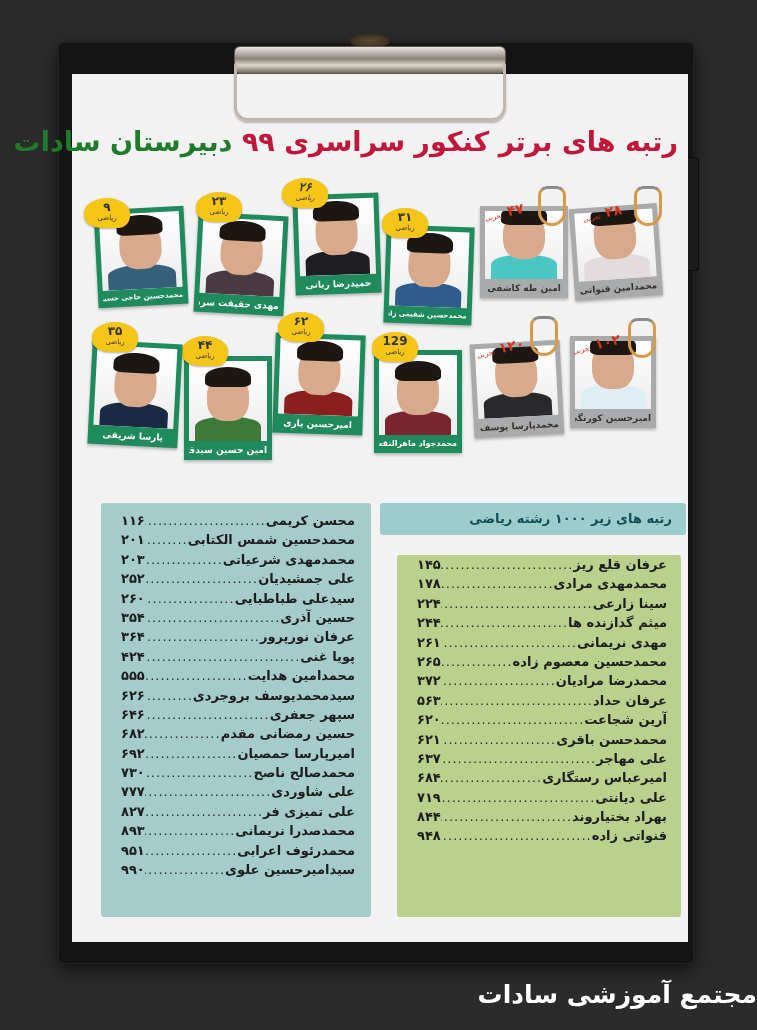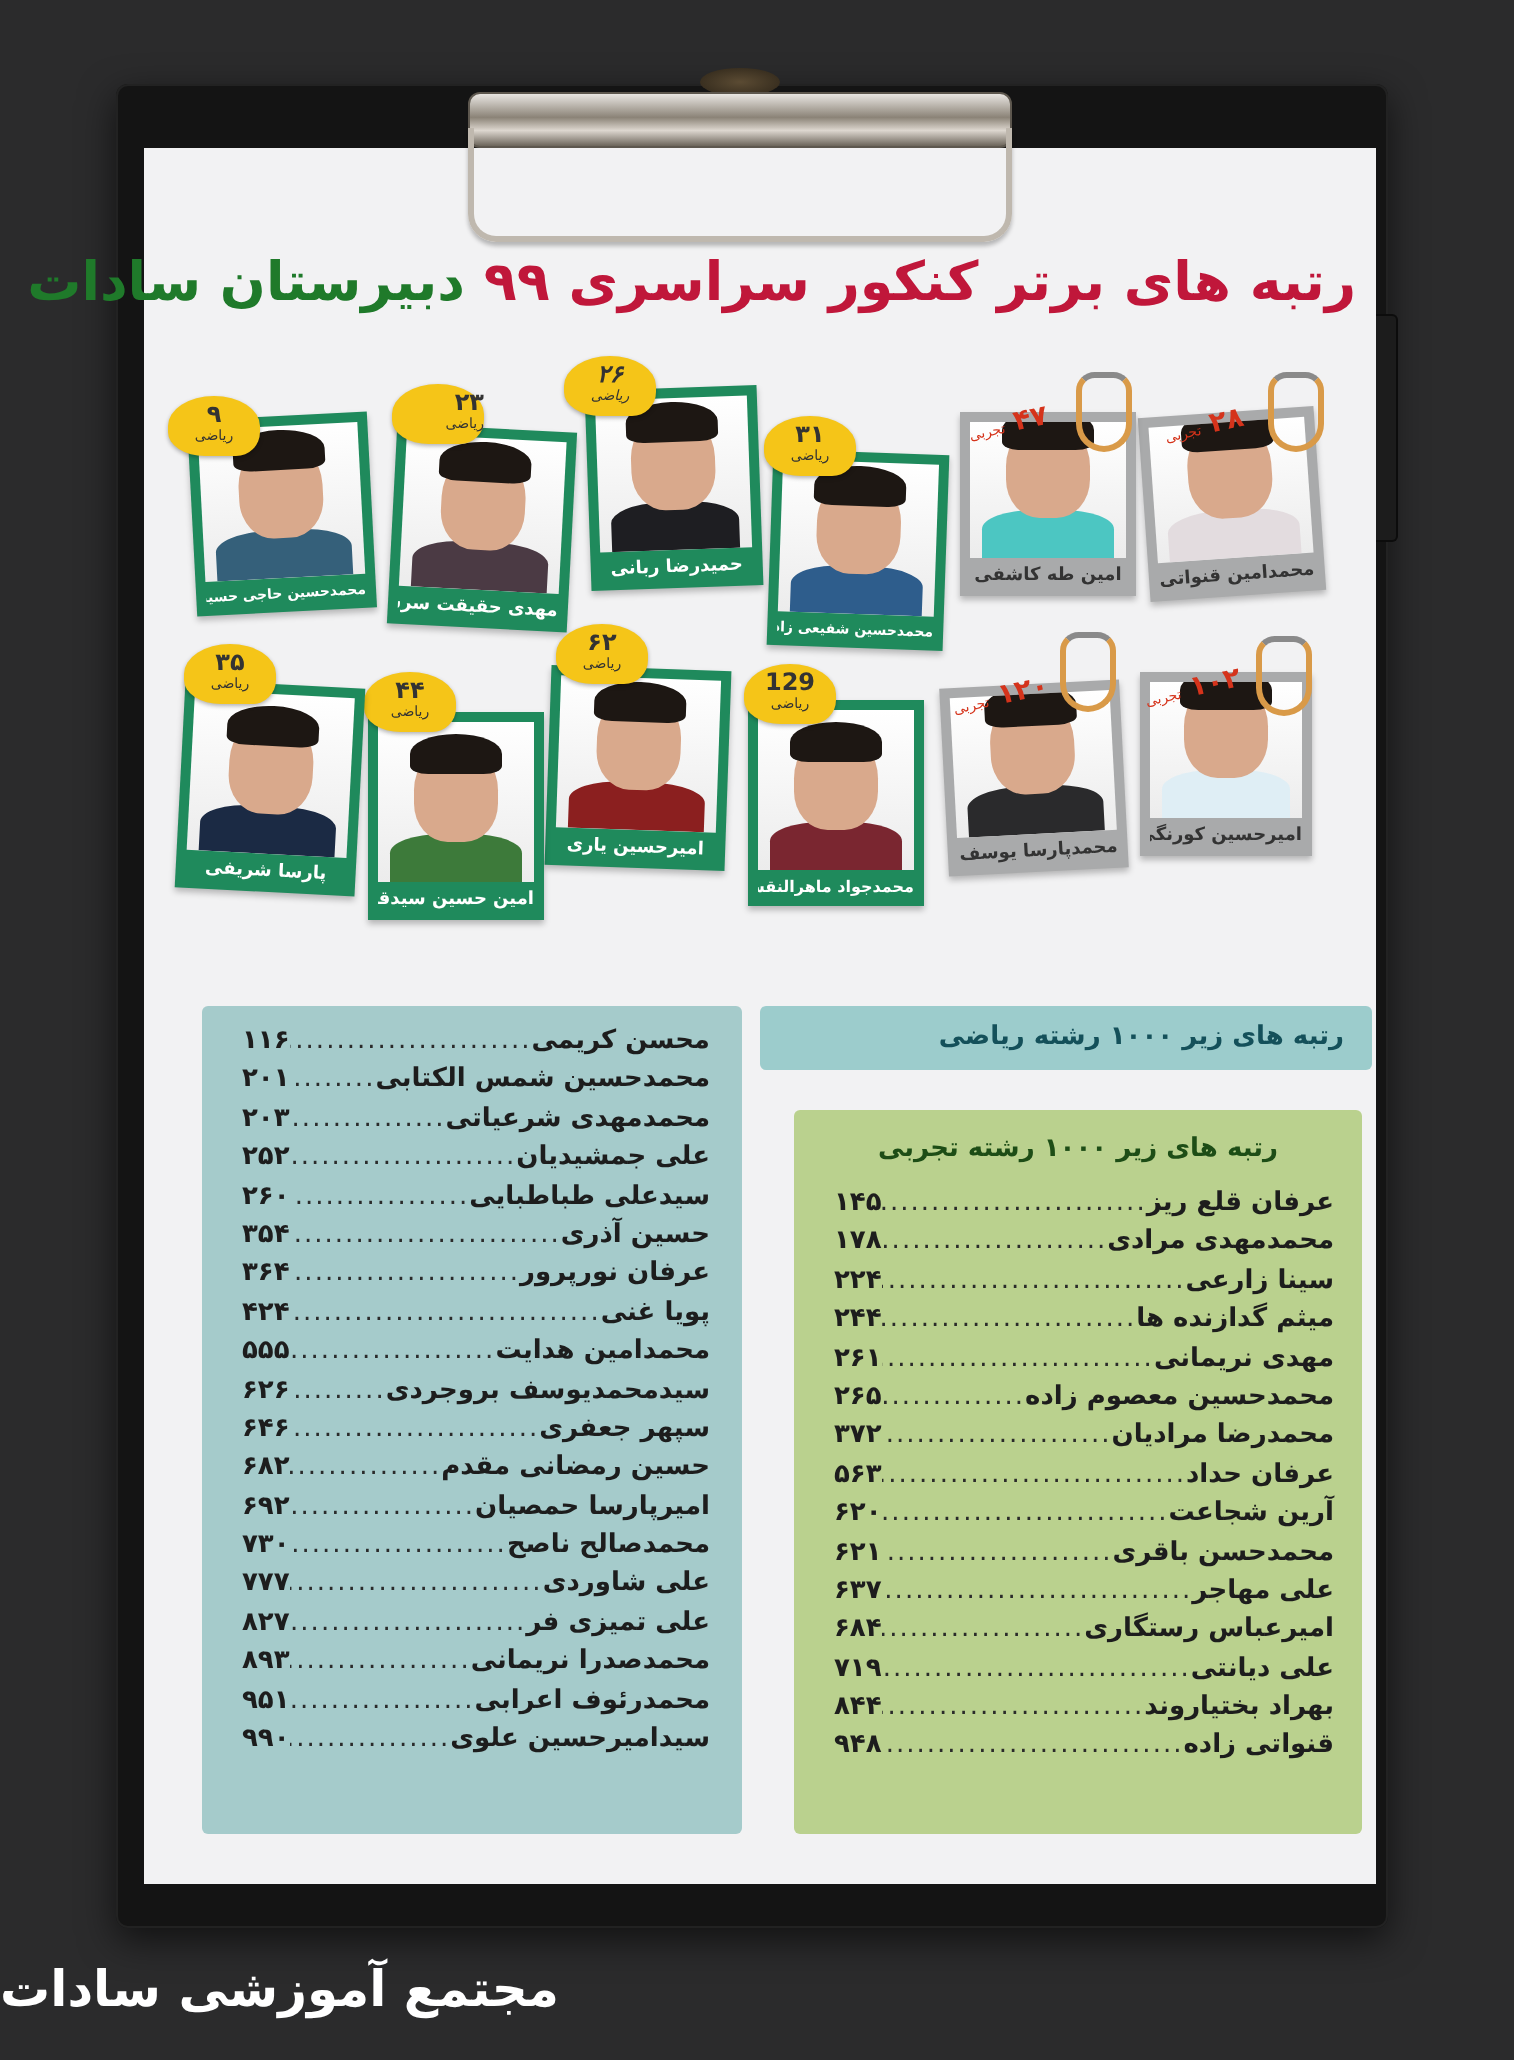--- a/index.html
+++ b/index.html
@@ -105,21 +105,21 @@
     display:flex; direction:rtl; align-items:baseline; font-weight:bold; color:#1d1d1d;
     font-size:13px; height:19.4px; line-height:19.4px; white-space:nowrap;
   }
   .row .n { flex:0 0 auto; }
   .row .dots { flex:1 1 auto; overflow:hidden; letter-spacing:1px; color:#2a2a2a; font-weight:normal; }
   .row .dots::before { content:"................................................................................"; }
   .row .r { flex:0 0 auto; }
   .math-box .list { padding:8px 16px 0 20px; }
   .bio-box .list { padding:0 14px 0 20px; }
   .footer {
-    position:absolute; left:0; top:980px; width:757px; text-align:left; direction:rtl;
+    position:absolute; left:0; top:980px; width:757px; text-align:right; direction:rtl;
     color:#ffffff; font-weight:bold; font-size:25px;
   }
 </style>
 </head>
 <body>
 
 <div class="board"></div>
 <div class="side-clip"></div>
 <div class="paper"></div>
 <div class="clip-pin"></div>
@@ -174,21 +174,21 @@
 <div class="helmet" style="left:282px;top:178px;font-style:italic;"><span>۲۶</span><small>ریاضی</small></div>
 
 <div class="card" style="left:196px;top:214px;width:80px;transform:rotate(3deg);">
   <div class="photo" style="height:76px;">
     <div class="body" style="background:#4b3a44"></div>
       <div class="head"></div>
       <div class="hair"></div>
   </div>
   <div class="name">مهدی حقیقت سرشت</div>
 </div>
-<div class="helmet" style="left:196px;top:192px;text-align:right;"><span>۲۳</span><small>ریاضی</small></div>
+<div class="helmet" style="left:196px;top:192px;"><span>۲۳</span><small>ریاضی</small></div>
 
 <div class="card" style="left:96px;top:208px;width:80px;transform:rotate(-3deg);">
   <div class="photo" style="height:76px;">
     <div class="body" style="background:#35607a"></div>
       <div class="head"></div>
       <div class="hair"></div>
   </div>
   <div class="name" style="font-size:7px;">محمدحسین حاجی حسینی</div>
 </div>
 <div class="helmet" style="left:84px;top:198px;"><span>۹</span><small>ریاضی</small></div>
@@ -350,21 +350,20 @@
       <div class="row">
         <span class="n">سیدامیرحسین علوی</span>
         <span class="dots"></span>
         <span class="r">۹۹۰</span>
       </div>
     </div>
 </div>
 <div class="math-header">رتبه های زیر ۱۰۰۰ رشته ریاضی</div>
 
 <div class="bio-box">
-  <div class="bio-title">رتبه های زیر ۱۰۰۰ رشته تجربی</div>
   <div class="list" id="bio-list">
       <div class="row">
         <span class="n">عرفان قلع ریز</span>
         <span class="dots"></span>
         <span class="r">۱۴۵</span>
       </div>
       <div class="row">
         <span class="n">محمدمهدی مرادی</span>
         <span class="dots"></span>
         <span class="r">۱۷۸</span>

